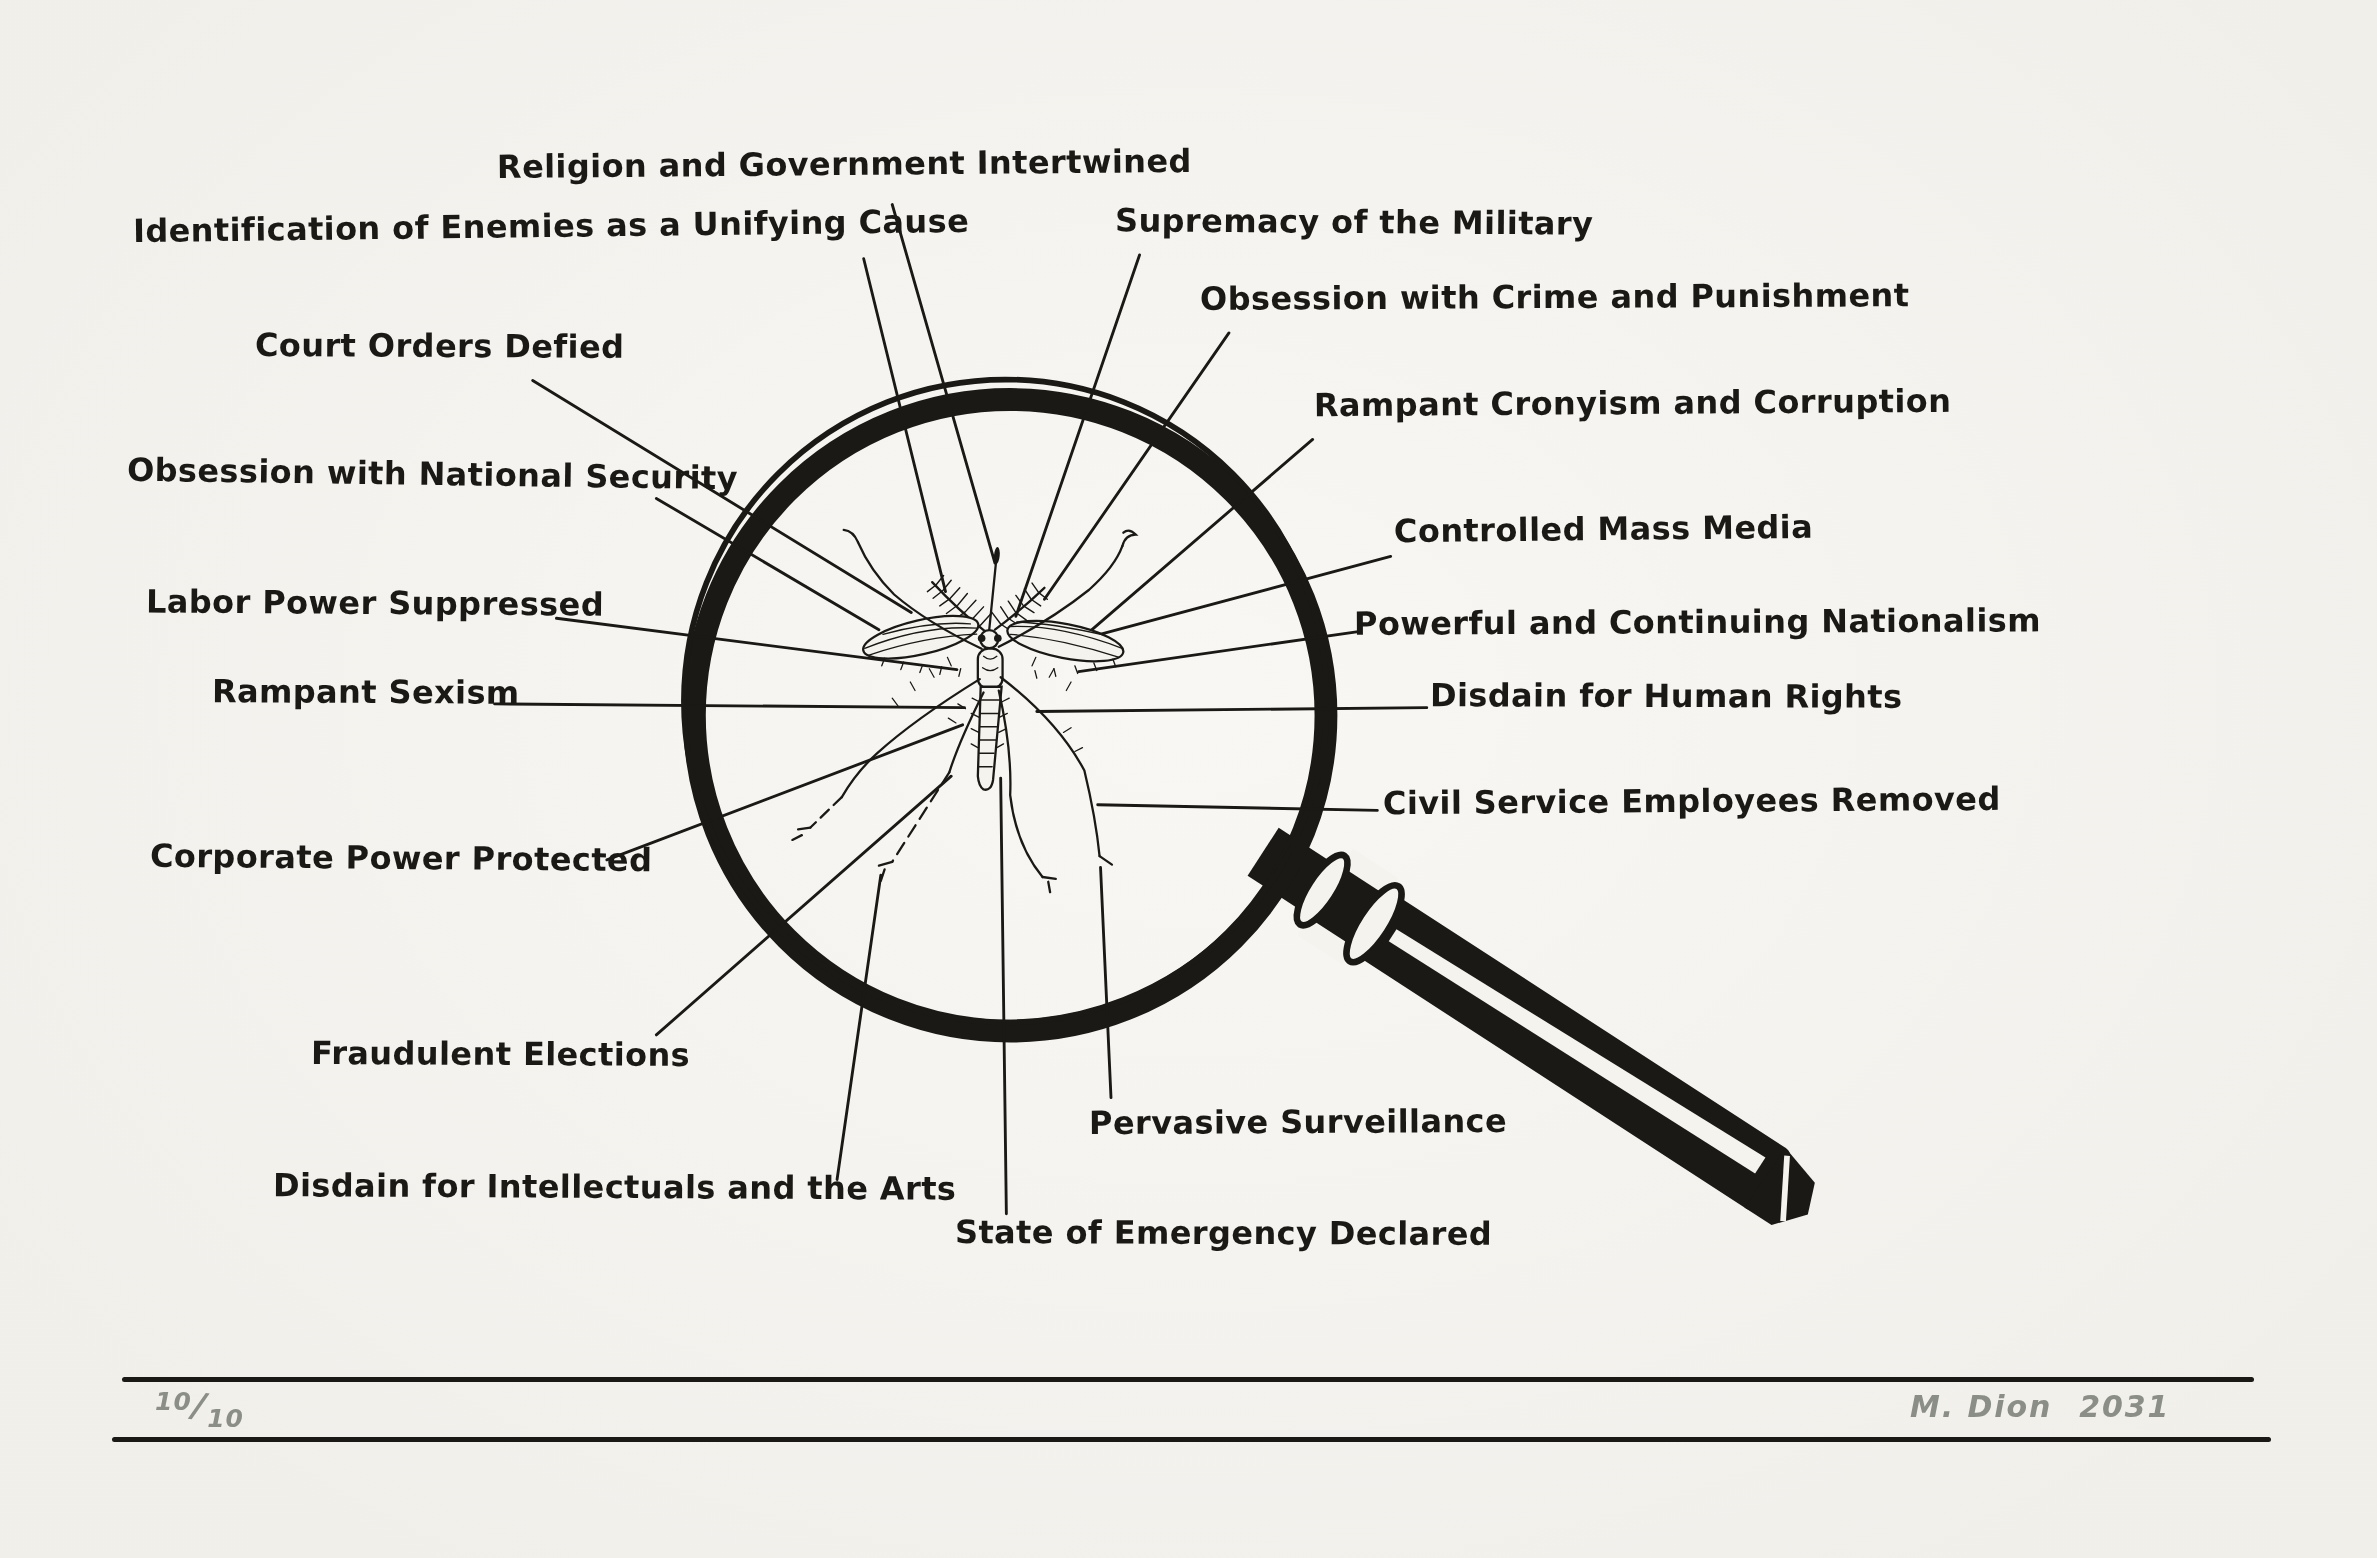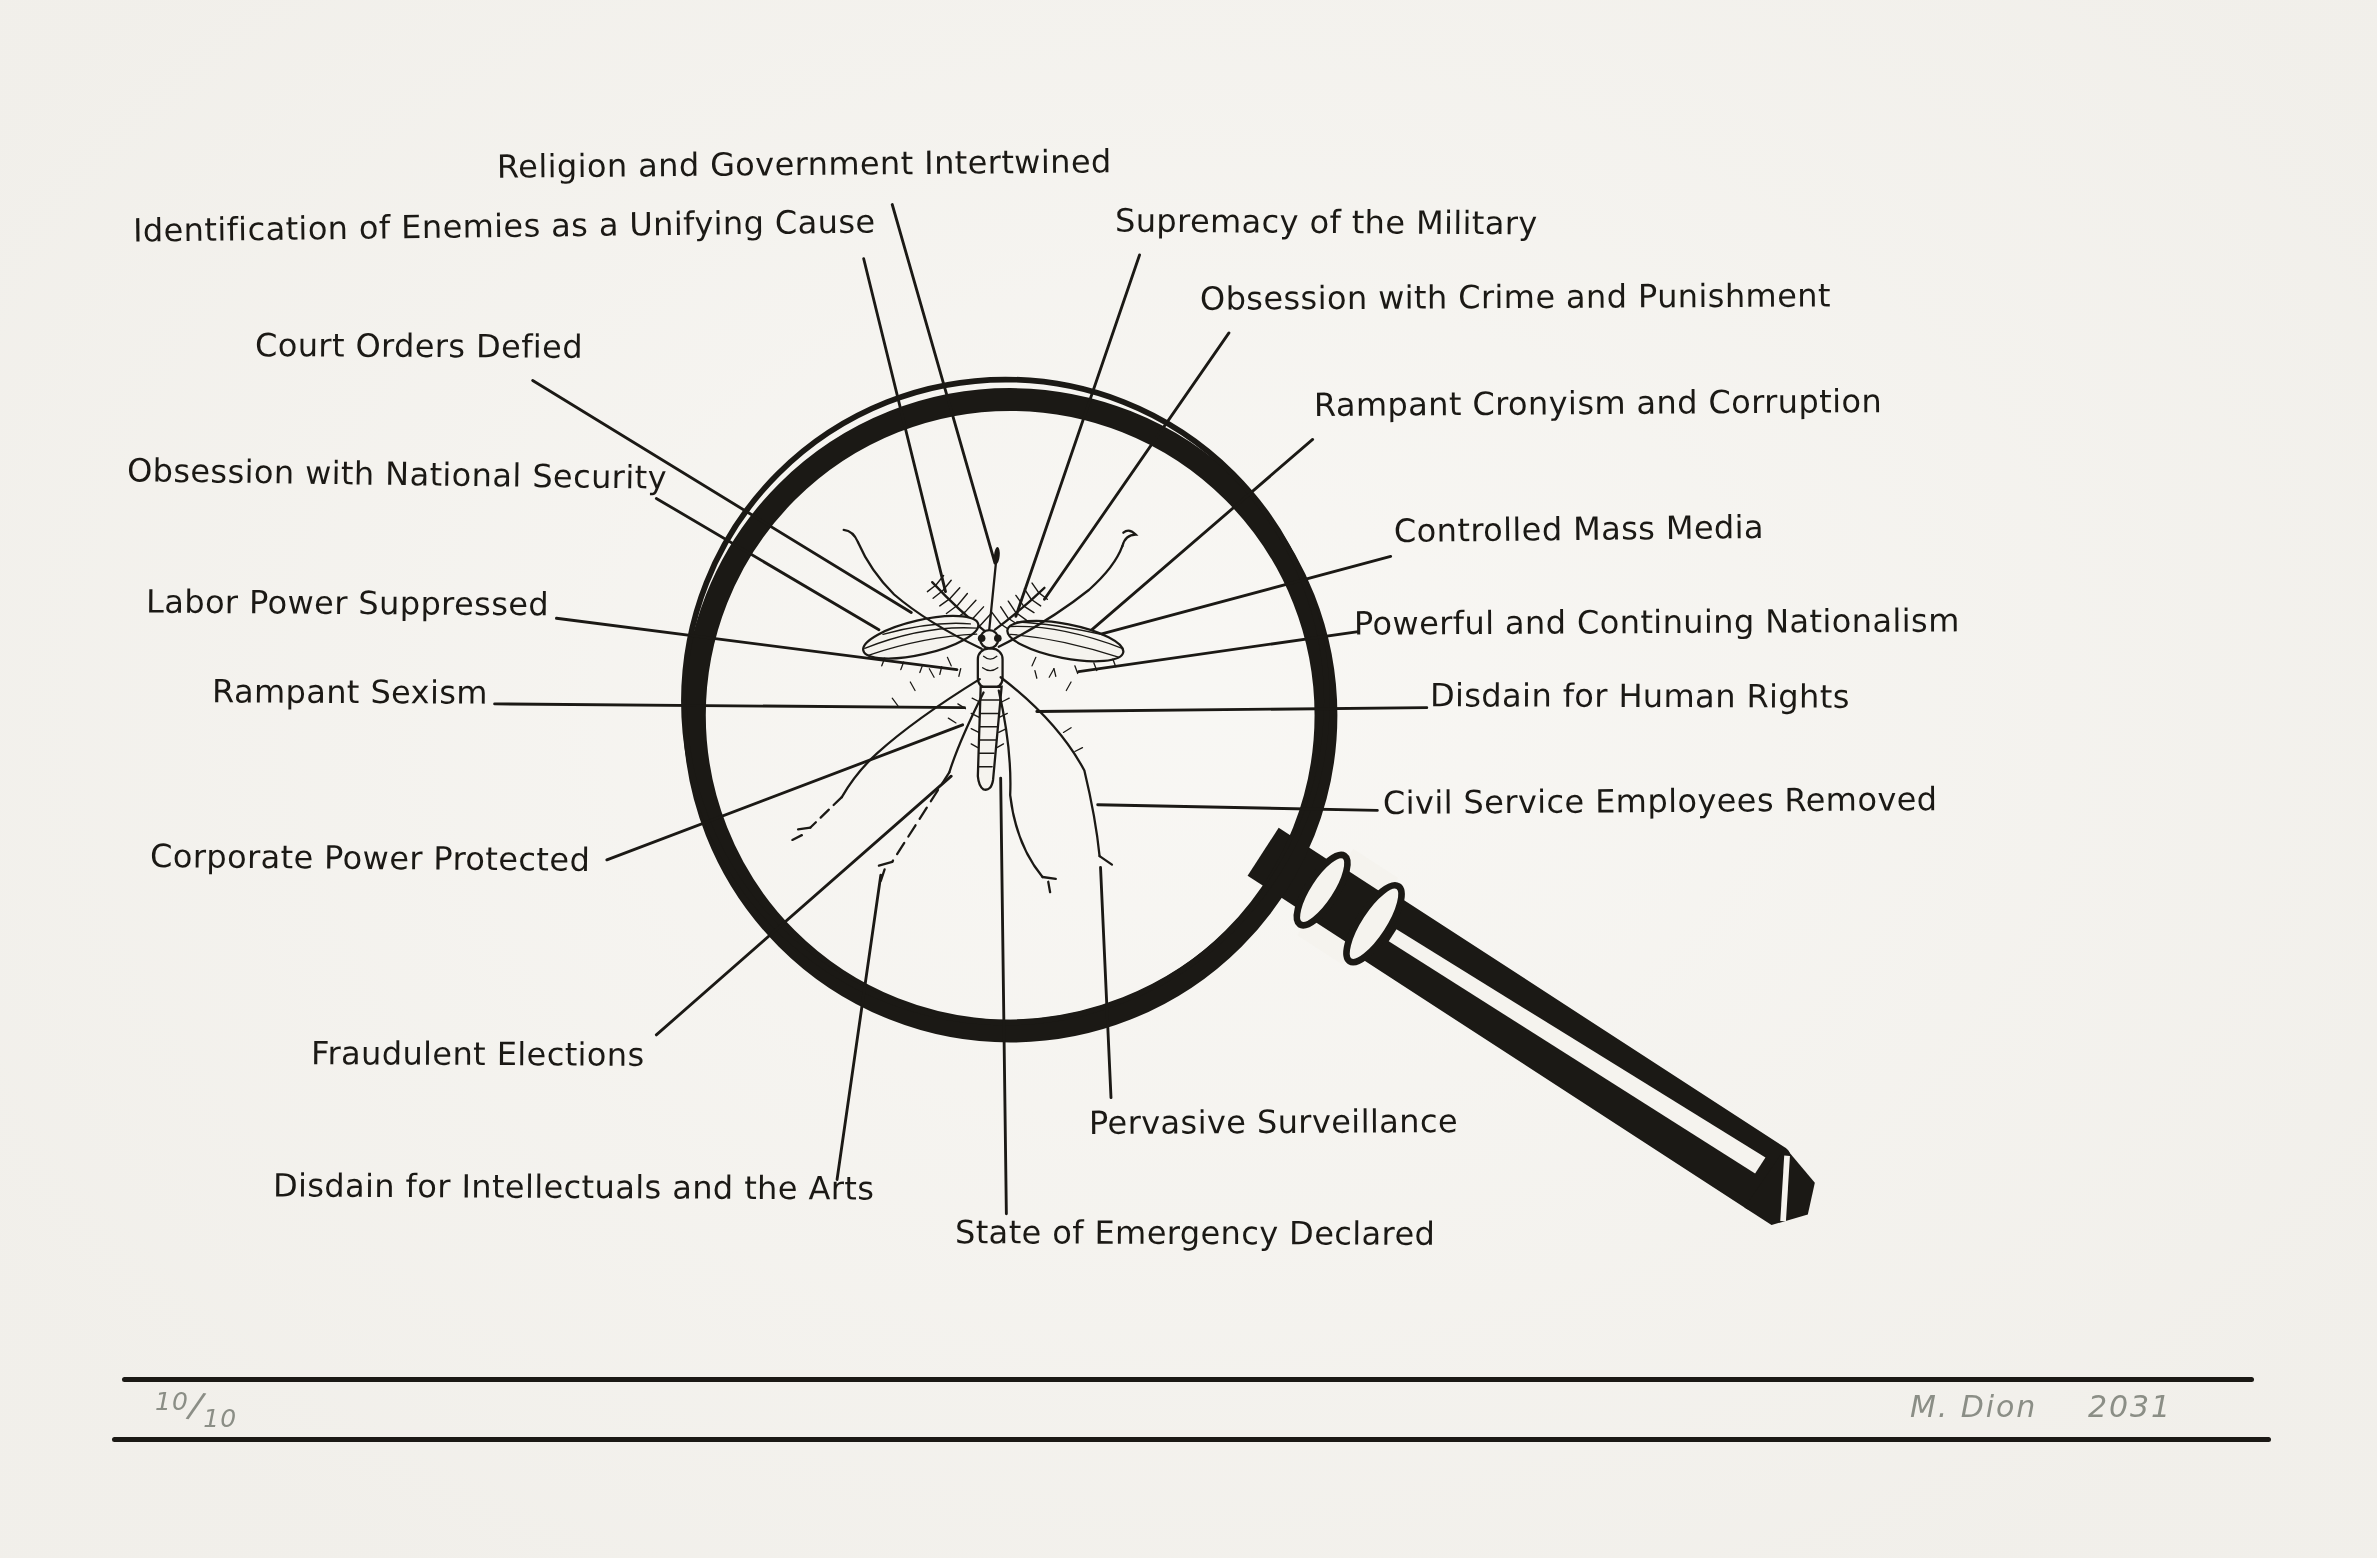--- a/index.html
+++ b/index.html
@@ -5,21 +5,21 @@
   :root{
     --paper:#f5f3ee;
     --ink:#1b1915;
     --pencil:#8b8e86;
   }
   html,body{margin:0;padding:0;background:#e6e4df;}
   .canvas{
     position:relative;width:2378px;height:1559px;overflow:hidden;
     background:var(--paper);
     background-image:radial-gradient(ellipse at 50% 45%, rgba(255,255,255,.35), rgba(0,0,0,.015) 85%);
-    font-family:"DejaVu Sans",sans-serif;color:var(--ink);
+    font-family:"DejaVu Sans",sans-serif;color:var(--ink);font-weight:bold;
   }
   svg.art{position:absolute;left:0;top:0;}
   .label{
     position:absolute;white-space:nowrap;
     font-size:32px;letter-spacing:0.4px;line-height:1.1;color:var(--ink);
   }
   .plate-rule{position:absolute;height:4.8px;background:var(--ink);border-radius:2.9px;}
   #rule-top{left:122px;top:1377px;width:2132px;}
   #rule-bottom{left:112px;top:1437px;width:2159px;}
   .plate-title{
@@ -29,21 +29,21 @@
     position:absolute;left:155px;top:1387px;color:var(--pencil);
     font-size:25px;font-style:italic;letter-spacing:1px;
   }
   .edition .num{display:inline-block;transform:translateY(-8.6px);}
   .edition .sep{display:inline-block;font-size:34px;transform:translateY(-1.9px) rotate(8deg);padding:0 1px;}
   .edition .den{display:inline-block;transform:translateY(7.6px);}
   .signature{
     position:absolute;left:1910px;top:1389px;color:var(--pencil);
     font-size:30px;font-style:italic;letter-spacing:1.9px;white-space:nowrap;
   }
-  .signature .sig-name{margin-right:51px;}
+  .signature .sig-name{margin-right:27px;}
 </style>
 </head>
 <body>
 
 <div class="canvas">
 
   <svg class="art" width="2378" height="1559" viewBox="0 0 2500 1639">
 
     <g stroke="#1b1915" fill="none">
 

